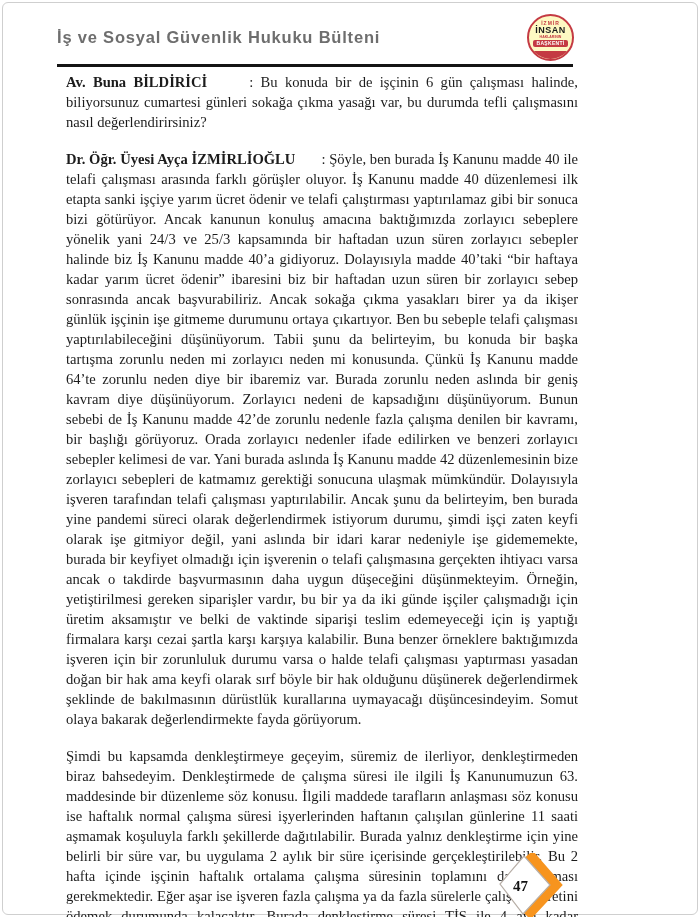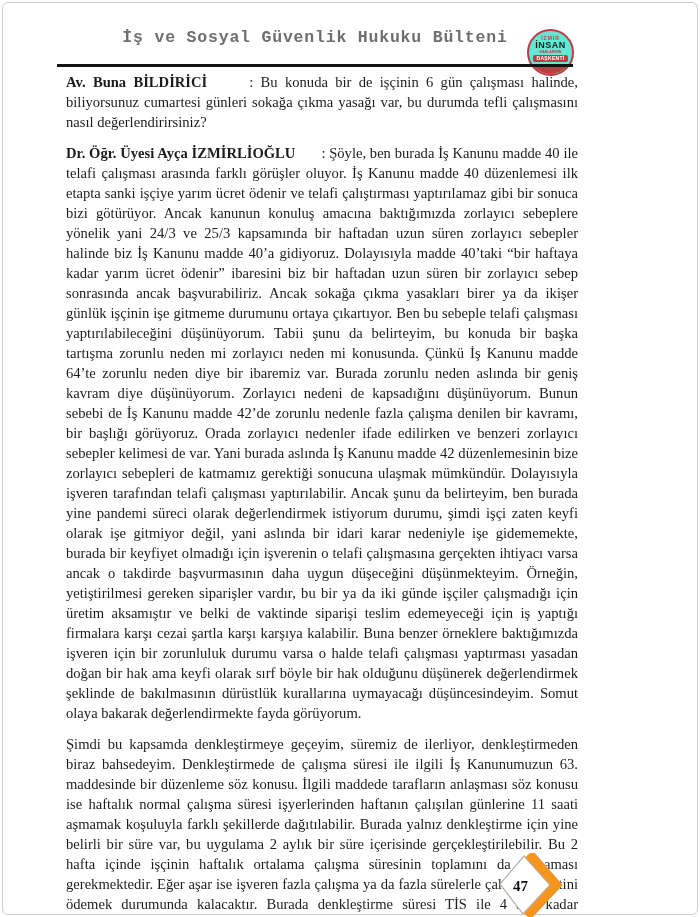--- a/index.html
+++ b/index.html
@@ -17,45 +17,44 @@
     border: 1px solid #cfcfcf;
     border-radius: 6px;
     pointer-events: none;
   }
   
   .header-title {
     position: absolute;
     left: 57px;
     top: 28px;
     width: 516px;
-    text-align: center;
-    font-family: Liberation Mono, monospace;
+    font-family: Liberation Sans, sans-serif;
     font-weight: 700;
     font-size: 16.5px;
     letter-spacing: 0.8px;
     color: var(--title-gray, #6e6e6e);
     white-space: nowrap;
   }
   .header-rule {
     position: absolute;
     left: 57px;
     top: 64px;
     width: 516px;
     height: 3px;
     background: #141414;
   }
   
   .logo {
     position: absolute;
     left: 527px;
-    top: 29px;
+    top: 14px;
     width: 47px;
     height: 47px;
     border-radius: 50%;
-    background: #5eead4;
+    background: #fef9c3;
     border: 2px solid var(--logo-red, #c43a43);
     box-sizing: border-box;
     display: flex;
     flex-direction: column;
     align-items: center;
     justify-content: flex-start;
     padding-top: 5px;
     overflow: hidden;
     text-align: center;
     font-family: "Liberation Sans", sans-serif;
@@ -79,21 +78,21 @@
     position: absolute;
     left: 66px;
     top: 72px;
     width: 512px;
     font-size: 14.6px;
     line-height: 20px;
     color: #1c1c1c;
     text-align: justify;
   }
   .article p.para { margin: 0; }
-  .article p.para + p.para { margin-top: 11px; }
+  .article p.para + p.para { margin-top: 17px; }
   .article p.para:nth-child(3) { margin-top: 25px; }
   .speaker { font-weight: 700; }
   .gap { display: inline-block; height: 1px; }
   
   .page-badge {
     position: absolute;
     left: 496px;
     top: 853px;
     width: 68px;
     height: 64px;

